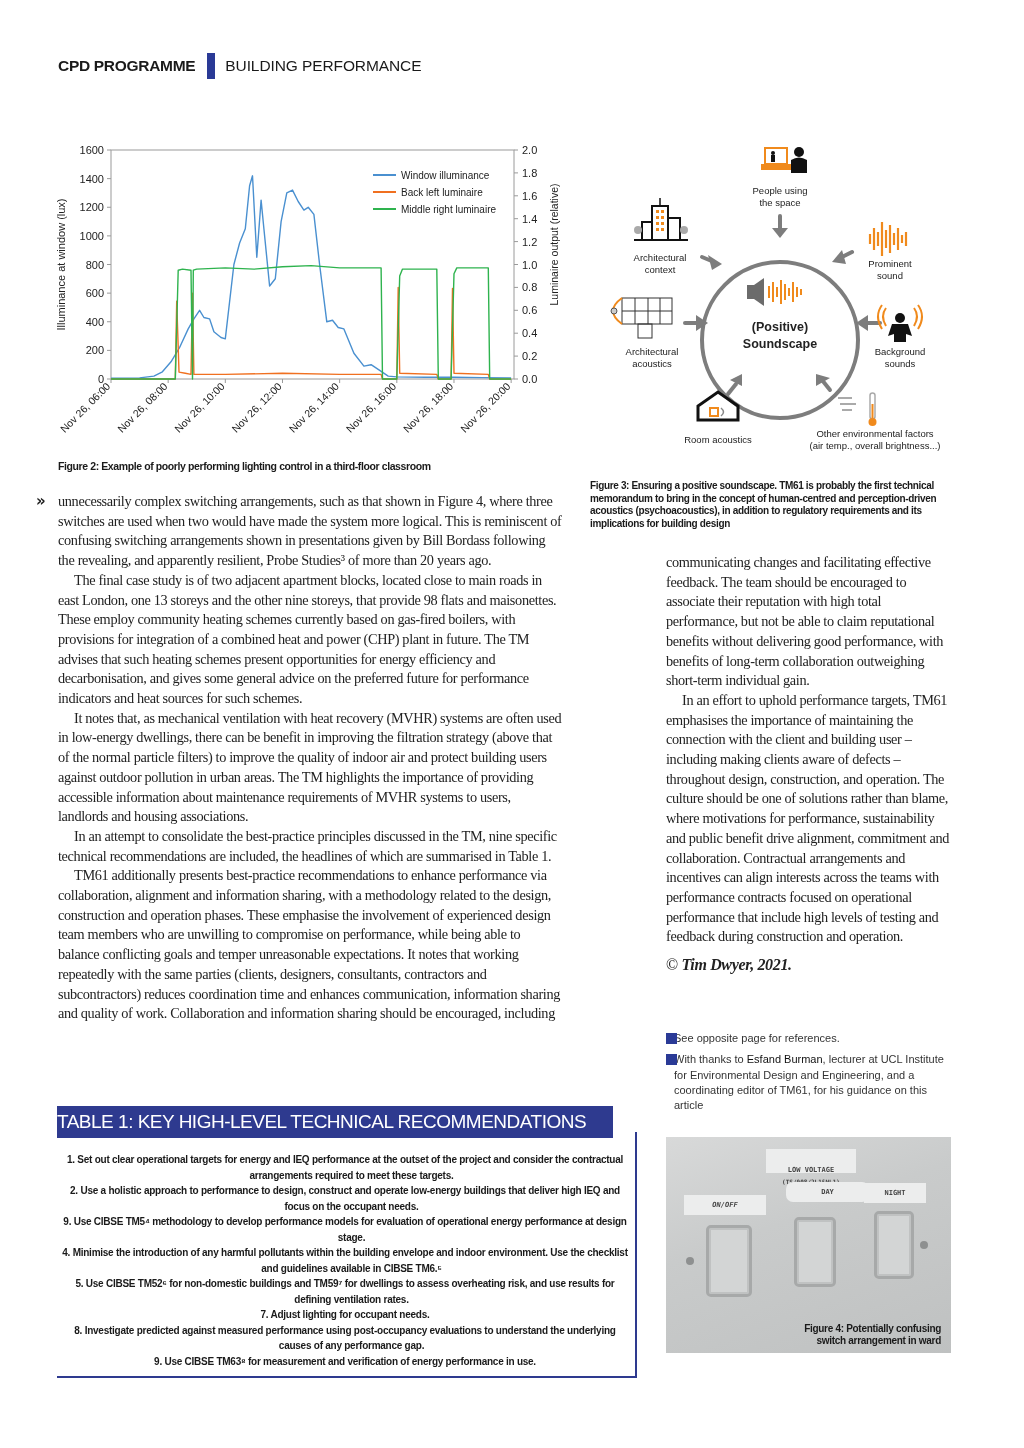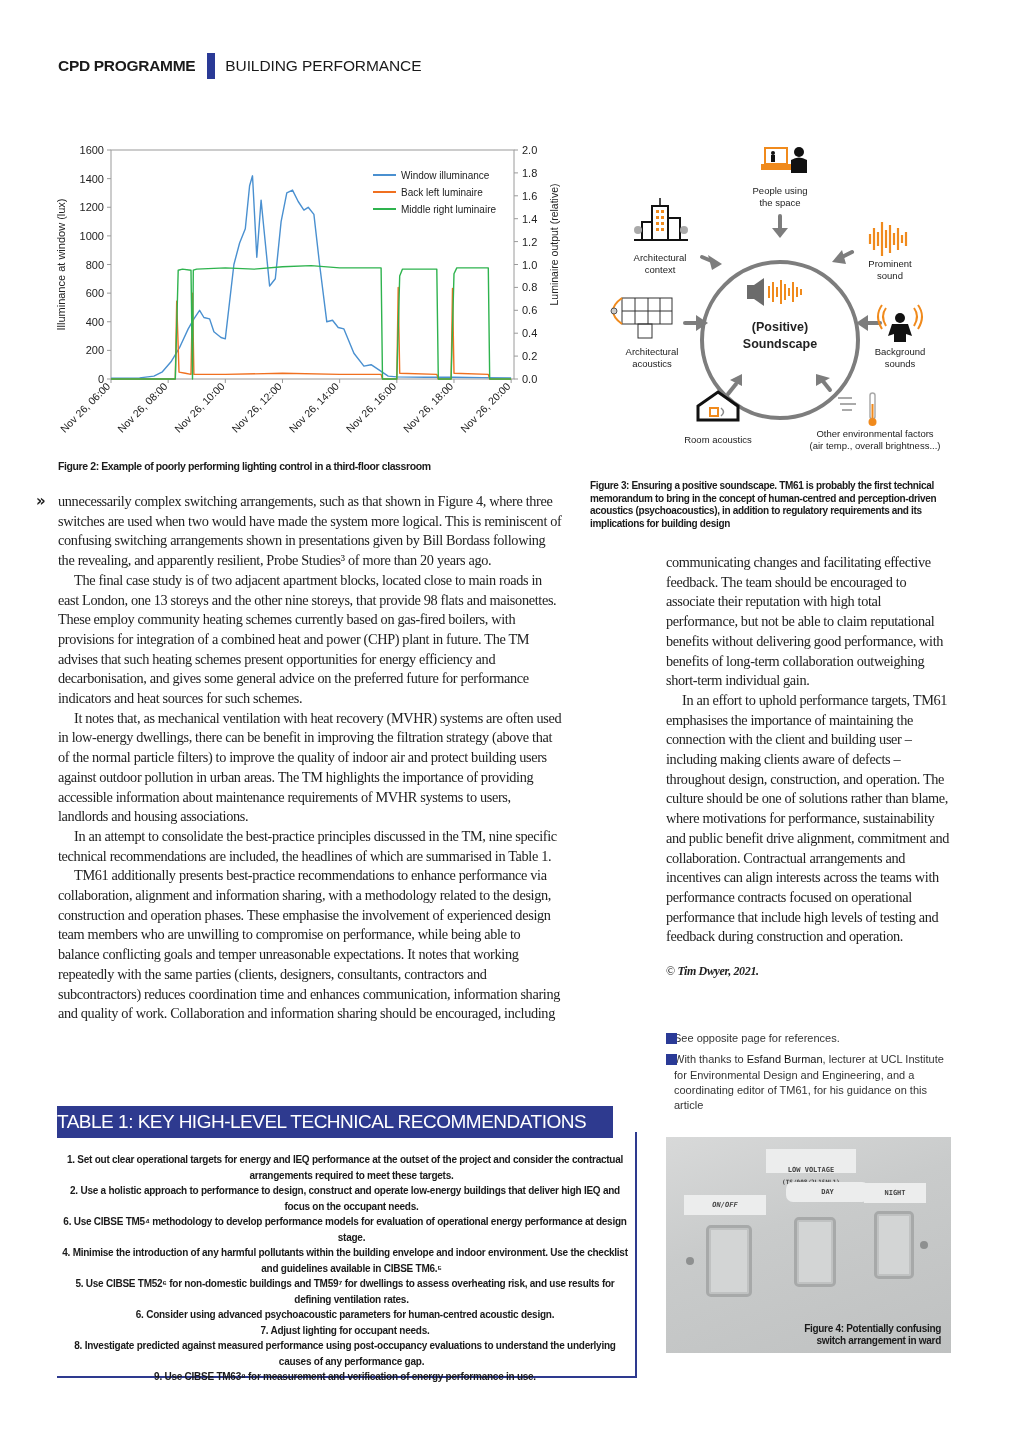--- a/index.html
+++ b/index.html
@@ -21,21 +21,21 @@
 
   
   .body-text { font-family: "Liberation Serif", serif; font-size: 14.3px; line-height: 19.7px; letter-spacing: -0.35px; color: #222; }
   .col-left { position: absolute; left: 58px; top: 492px; width: 505px; }
   .col-left p { text-indent: 16px; }
   .col-left p.first { text-indent: 0; position: relative; }
   .raquo { position: absolute; left: -22px; top: 0; font-family: "DejaVu Sans", sans-serif; font-weight: bold; font-size: 15px; }
   .col-right { position: absolute; left: 666px; top: 553px; width: 285px; }
   .col-right p.cont { text-indent: 0; }
   .col-right p.indent { text-indent: 16px; }
-  .copyright { font-family: "Liberation Serif", serif; font-size: 12px; margin-top: 15px; }
+  .copyright { font-family: "Liberation Serif", serif; font-size: 16px; margin-top: 8px; }
   .copyright b { font-style: italic; }
 
   .notes { position: absolute; left: 666px; top: 1031px; width: 290px; font-size: 11px; line-height: 15.3px; color: #333; }
   .note { position: relative; padding-left: 8px; margin-bottom: 6px; }
   .note .sq { position: absolute; left: 0; top: 2px; width: 11px; height: 11px; background: #2a3a96; }
   .note b { font-weight: normal; color: #111; }
 
   
   .table1 { position: absolute; left: 57px; top: 1106px; width: 582px; height: 272px; }
   .table1-title { position: absolute; left: 0; top: 0; width: 556px; height: 32px; background: #2e3a8f; color: #fff; font-size: 19px; line-height: 32px; letter-spacing: -0.5px; }
@@ -303,24 +303,23 @@
     <span>With thanks to </span><b>Esfand Burman</b><span>, lecturer at UCL Institute for Environmental Design and Engineering, and a coordinating editor of TM61, for his guidance on this article</span>
   </div>
 </div>
 
 <div class="table1">
   <div class="table1-border"></div>
   <div class="table1-title">TABLE 1: KEY HIGH-LEVEL TECHNICAL RECOMMENDATIONS OF TM61</div>
   <ul class="table1-list">
     <li>1. Set out clear operational targets for energy and IEQ performance at the outset of the project and consider the contractual arrangements required to meet these targets.</li>
     <li>2. Use a holistic approach to performance to design, construct and operate low-energy buildings that deliver high IEQ and focus on the occupant needs.</li>
-    <li>6. Use CIBSE TM5⁴ methodology to develop performance models for evaluation of operational energy performance at design stage.</li>
+    <li>9. Use CIBSE TM5⁴ methodology to develop performance models for evaluation of operational energy performance at design stage.</li>
     <li>4. Minimise the introduction of any harmful pollutants within the building envelope and indoor environment. Use the checklist and guidelines available in CIBSE TM6.⁵</li>
     <li>5. Use CIBSE TM52⁶ for non-domestic buildings and TM59⁷ for dwellings to assess overheating risk, and use results for defining ventilation rates.</li>
-    <li>6. Consider using advanced psychoacoustic parameters for human-centred acoustic design.</li>
     <li>7. Adjust lighting for occupant needs.</li>
     <li>8. Investigate predicted against measured performance using post-occupancy evaluations to understand the underlying causes of any performance gap.</li>
     <li>9. Use CIBSE TM63⁸ for measurement and verification of energy performance in use.</li>
   </ul>
 </div>
 
 <div class="fig4">
   <div class="lbl" style="left:100px; top:12px; width:90px; height:24px; line-height:11px; padding-top:16px;">
     <div>LOW VOLTAGE</div>
       <div style="font-size:6px;">(TS/908/2L1&amp;NL1)</div>

